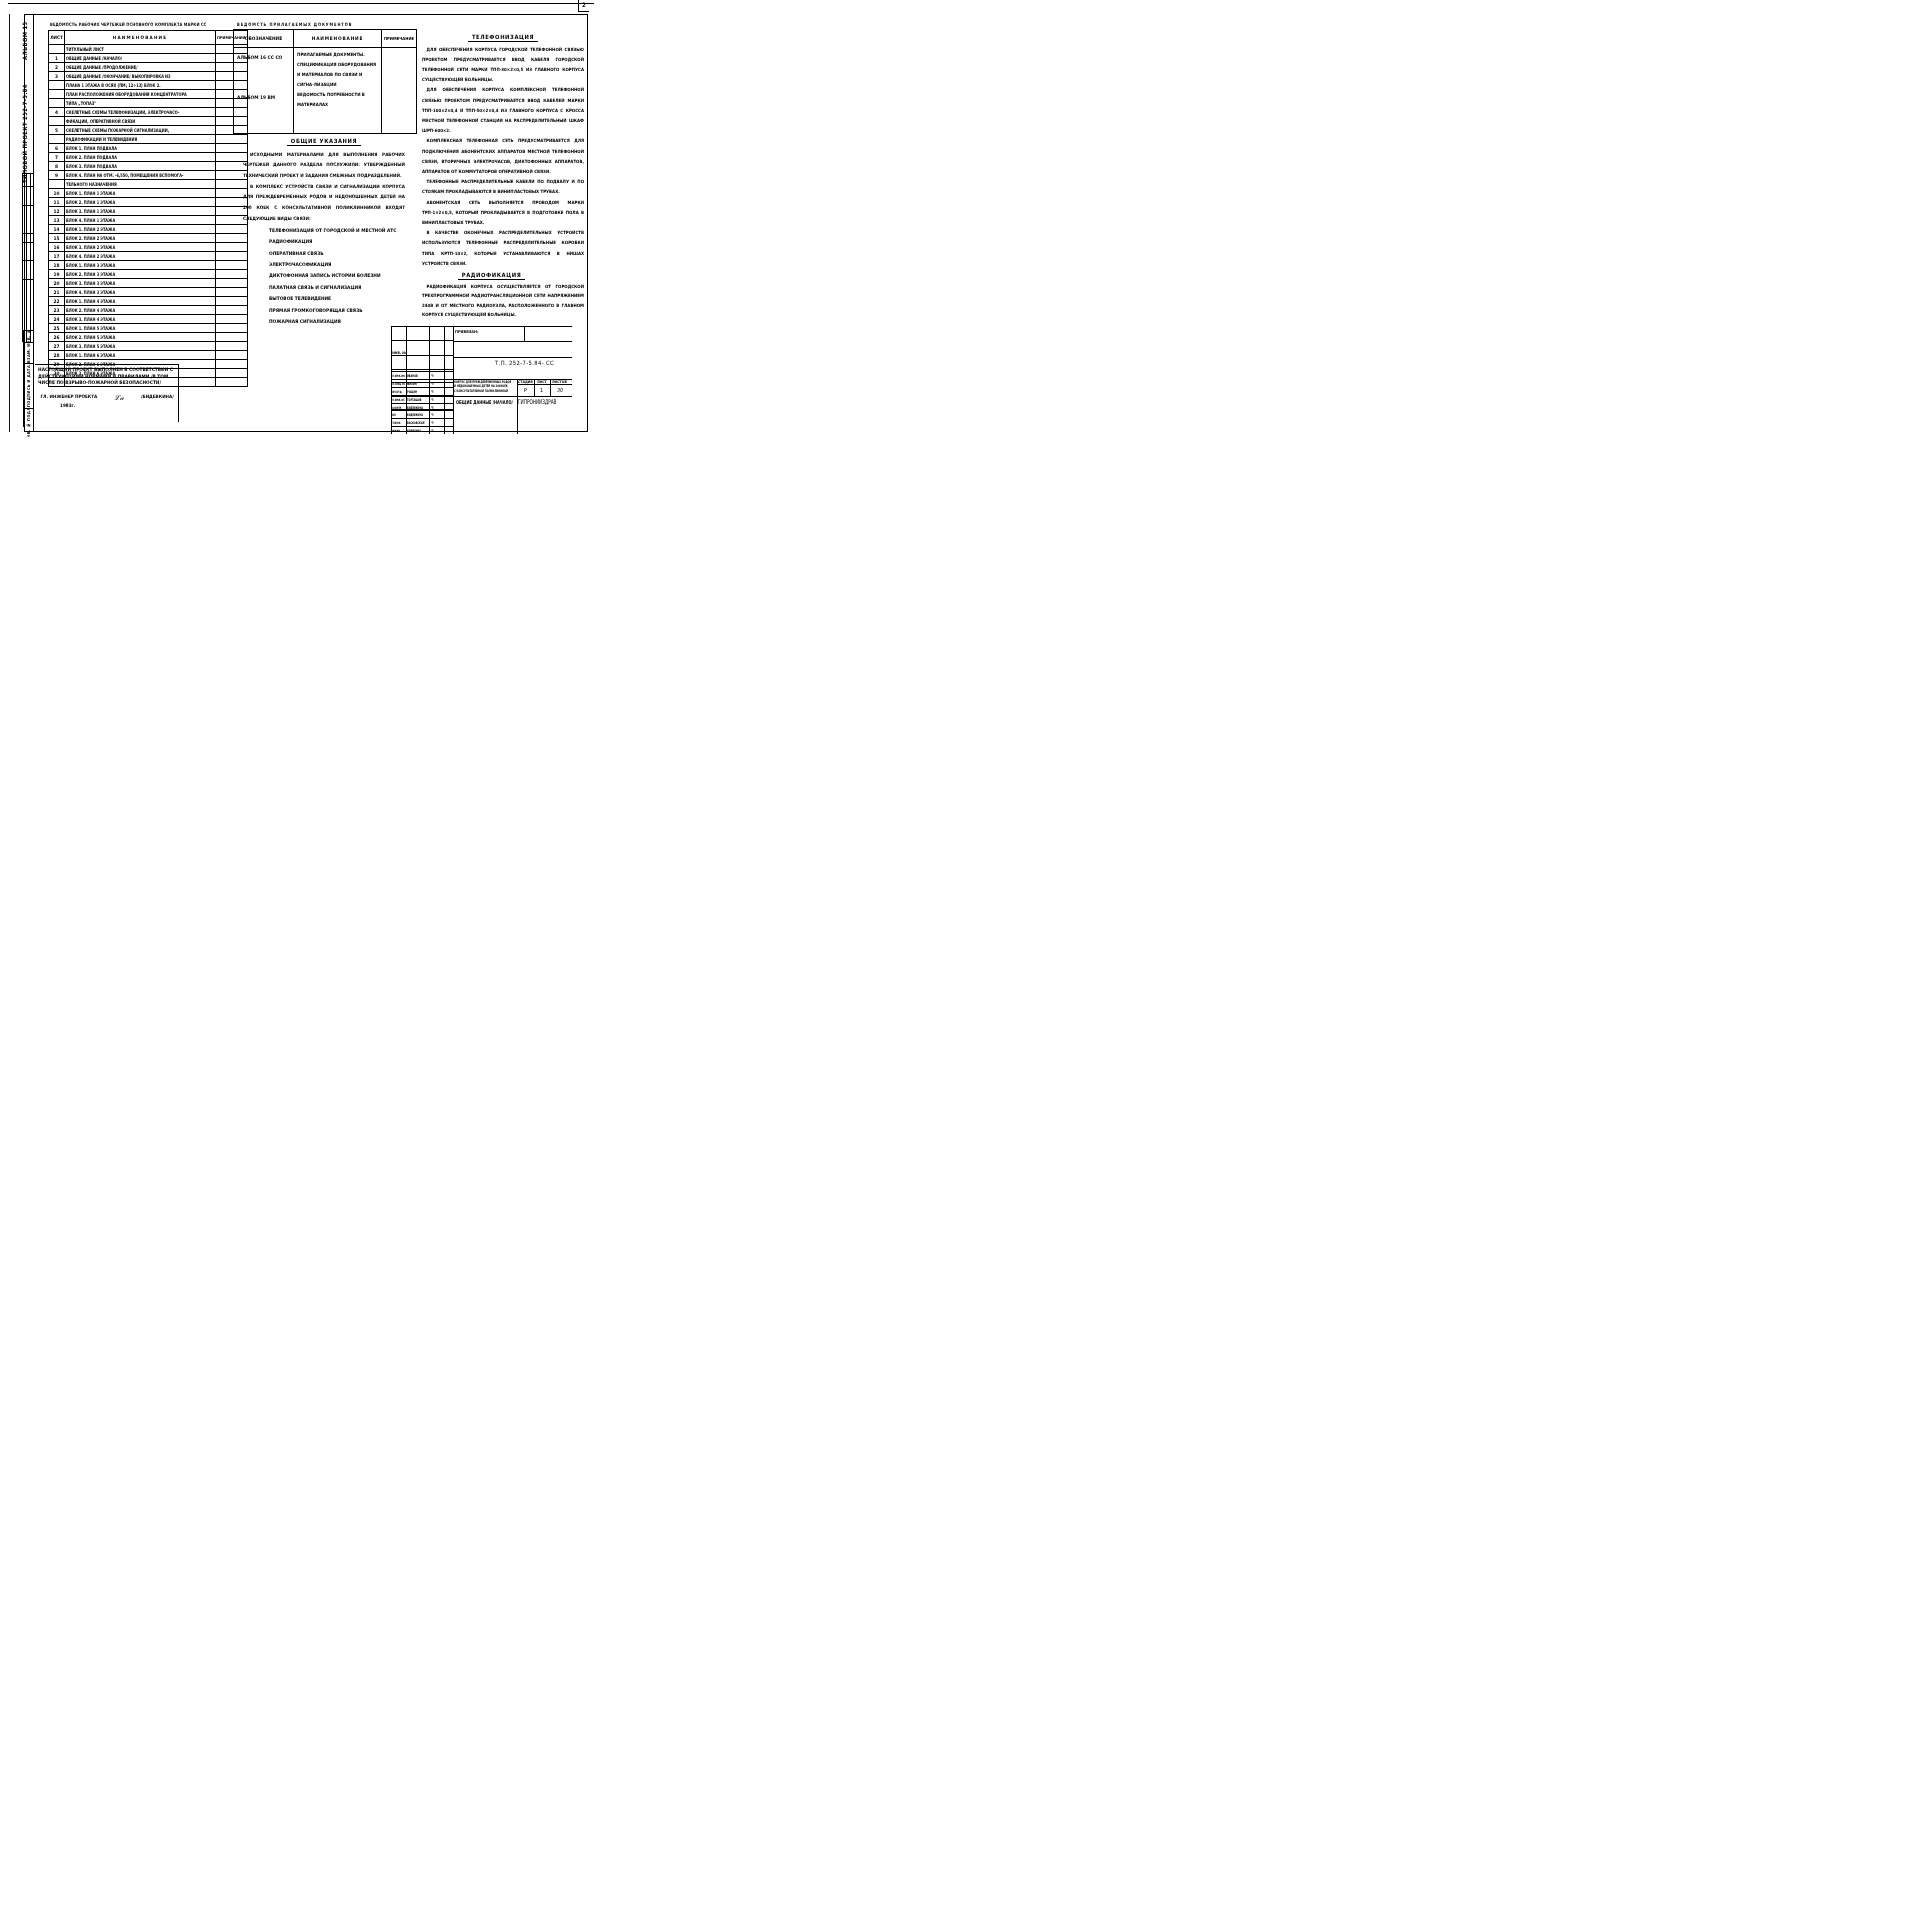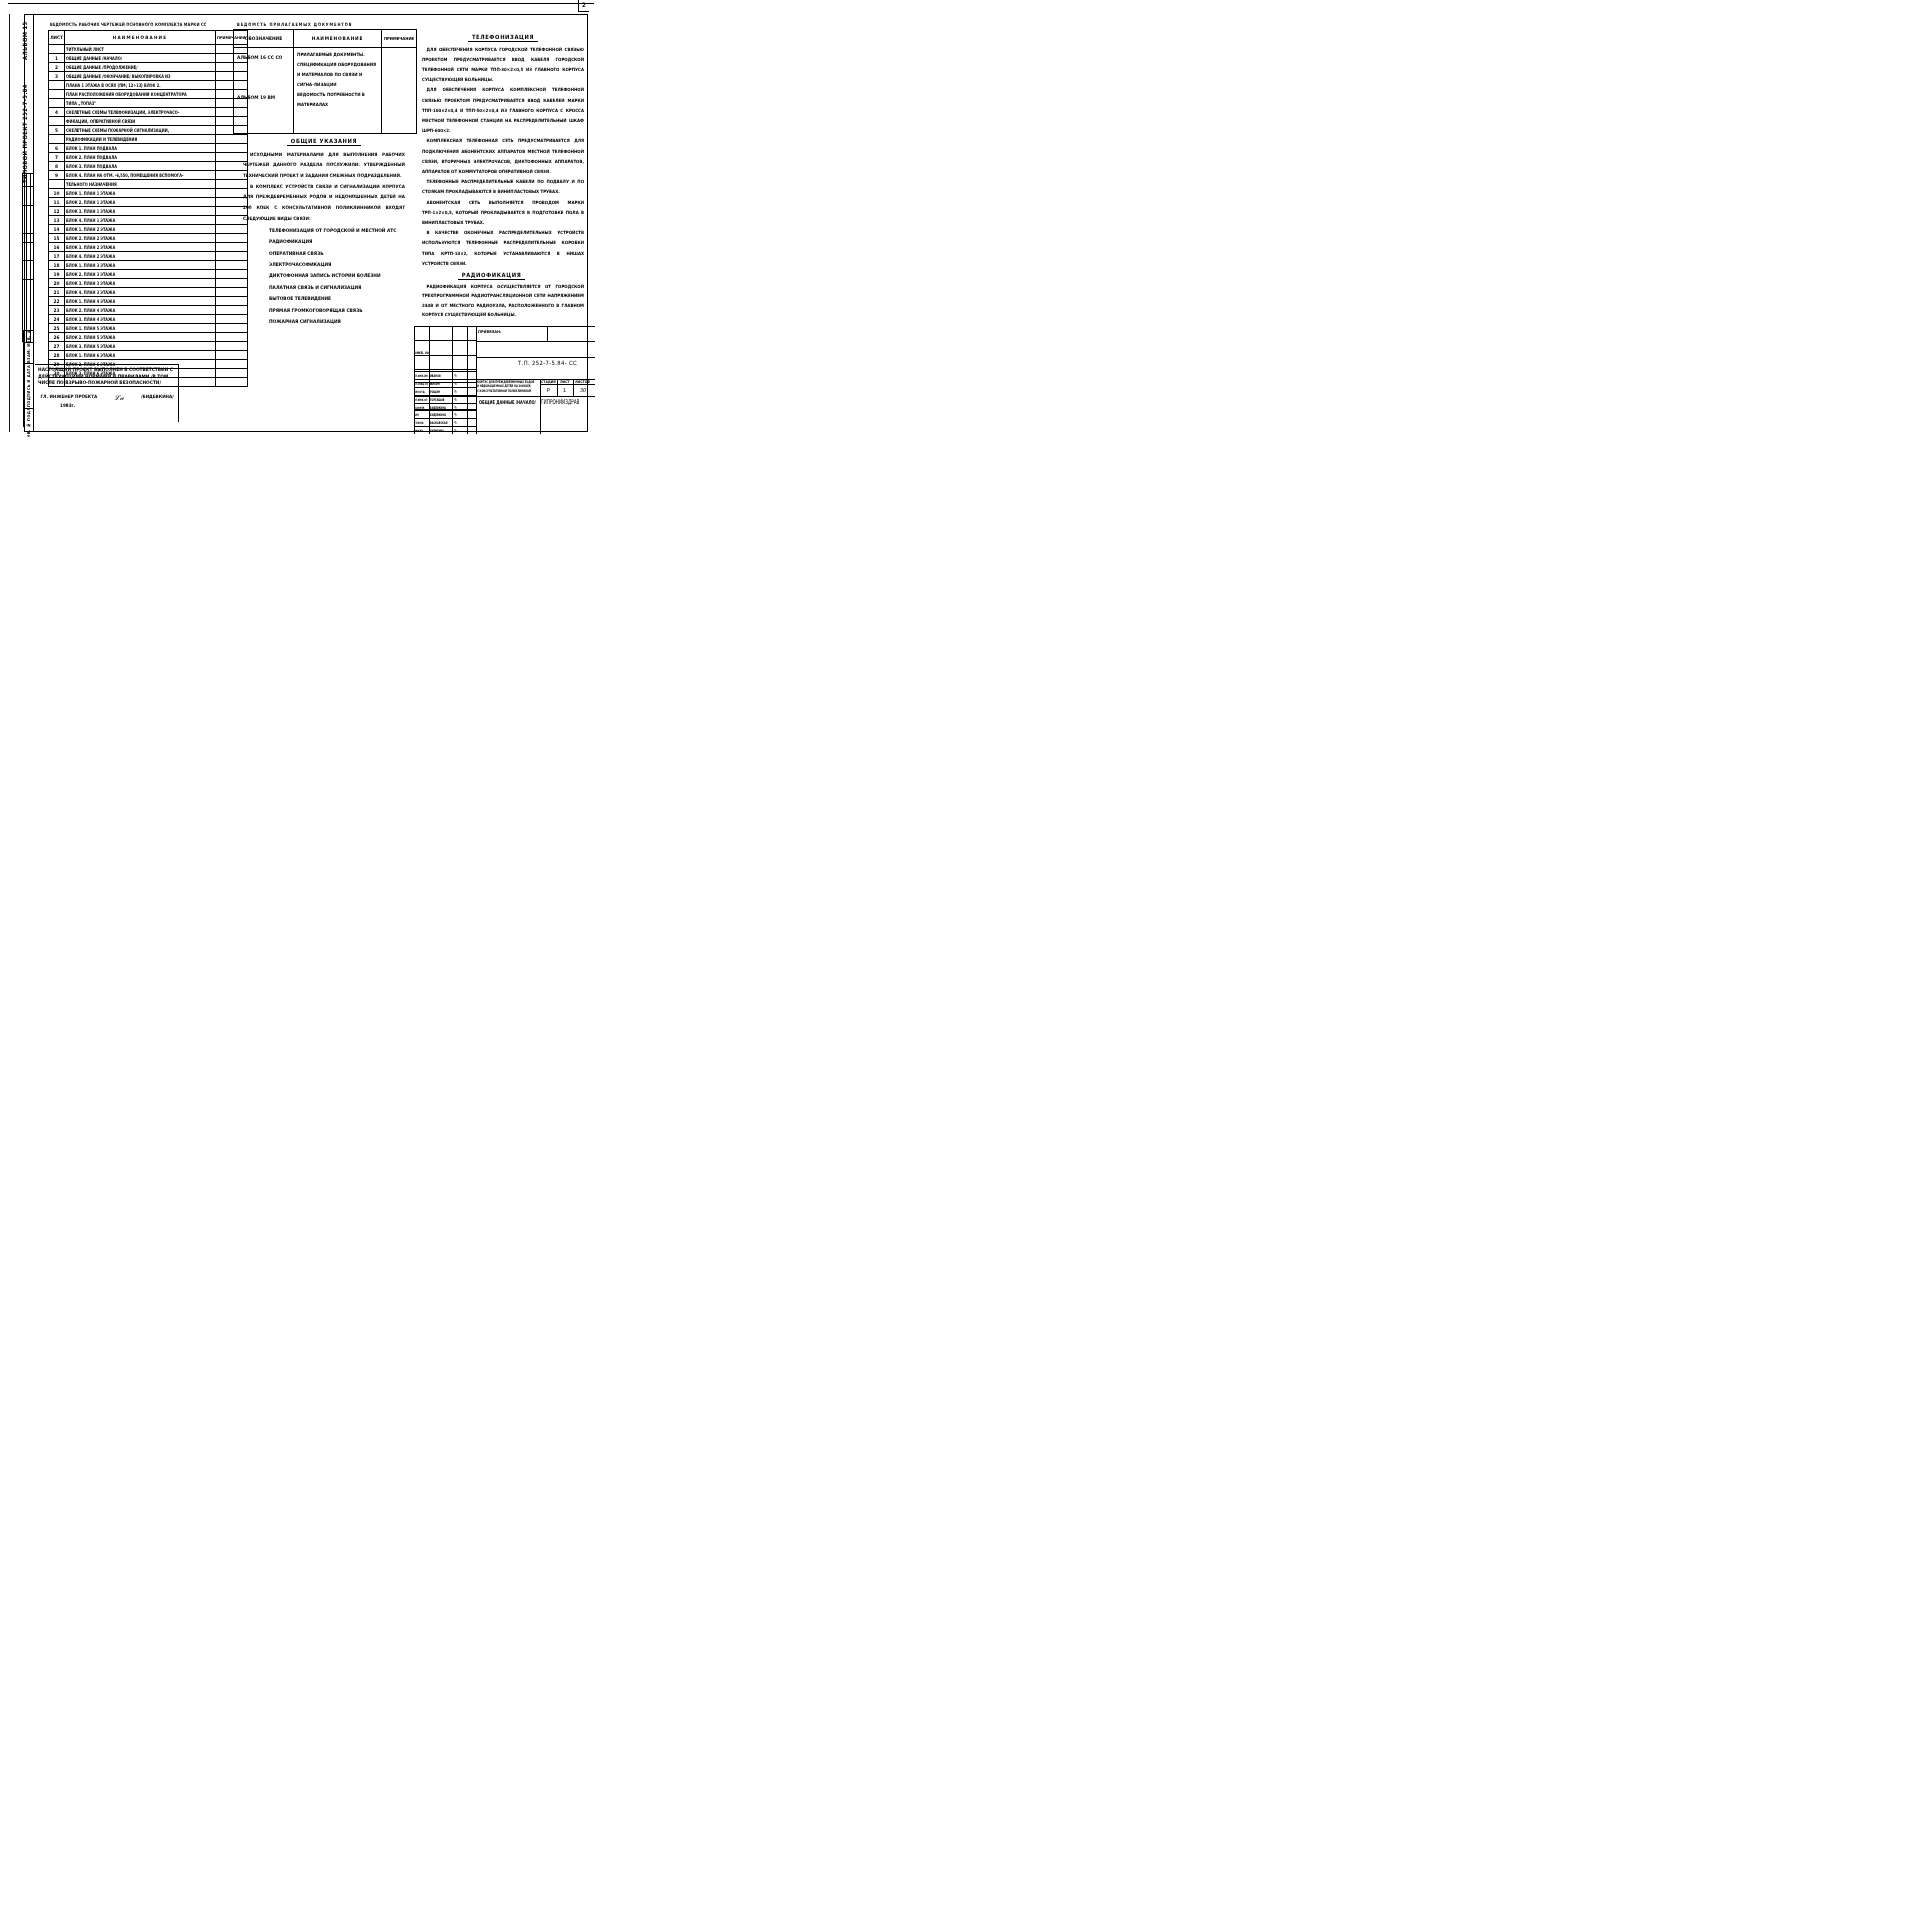--- a/index.html
+++ b/index.html
@@ -39,21 +39,21 @@
 
   
   .h-sec { font-weight:bold; font-size:5.8px; text-transform:uppercase; border-bottom:0.8px solid #000; padding:0 3.9px 0.8px; letter-spacing:0.6px; }
   .para { font-weight:bold; font-size:4.8px; text-transform:uppercase; line-height:10.2px; text-align:justify; }
   .list-item { font-weight:bold; font-size:4.8px; text-transform:uppercase; height:11.4px; line-height:11.4px; white-space:nowrap; }
 
   
   .notebox { left:35px; top:364px; width:144px; height:58px; border-top:0.8px solid #000; border-right:0.8px solid #000; box-sizing:border-box; }
 
   
-  .stamp { left:414px; top:326px; width:181px; height:107px; border-top:1.2px solid #000; box-sizing:border-box; }
+  .stamp { left:391px; top:326px; width:181px; height:107px; border-top:1.2px solid #000; box-sizing:border-box; }
   .gridline-h { position:absolute; height:0; border-top:0.6px solid #000; }
   .gridline-hb { position:absolute; height:0; border-top:1.2px solid #000; }
   .gridline-v { position:absolute; width:0; border-left:0.6px solid #000; }
   .gridline-vb { position:absolute; width:0; border-left:1.2px solid #000; }
   .stxt { position:absolute; font-weight:bold; text-transform:uppercase; white-space:nowrap; }
 </style>
 </head>
 <body>
 
 <div class="abs frame-outer"></div>

